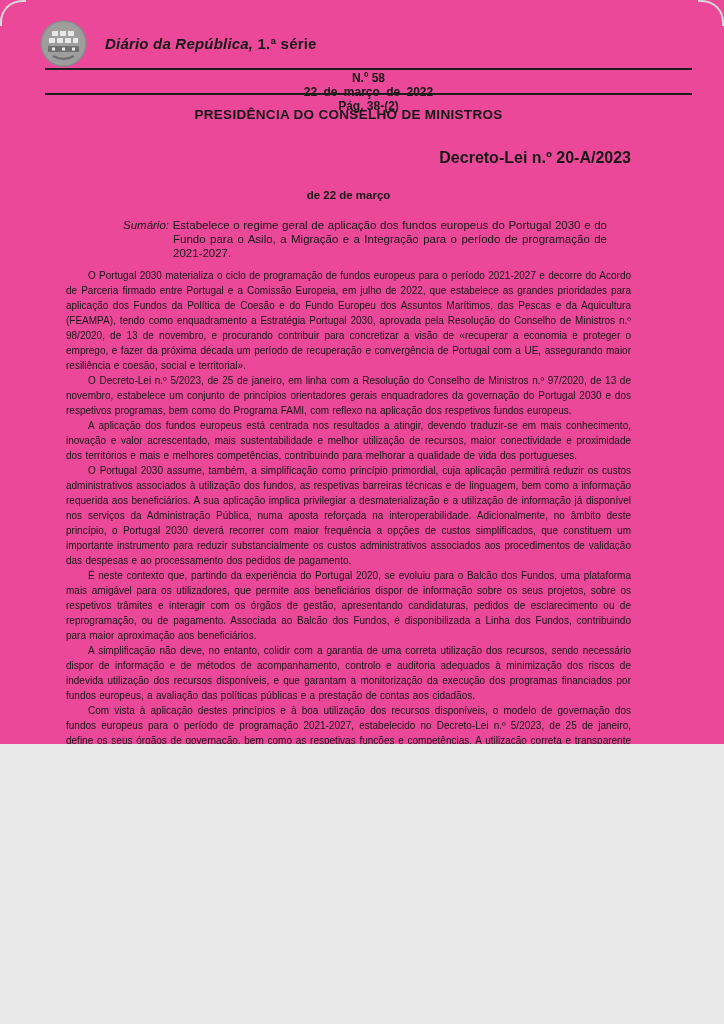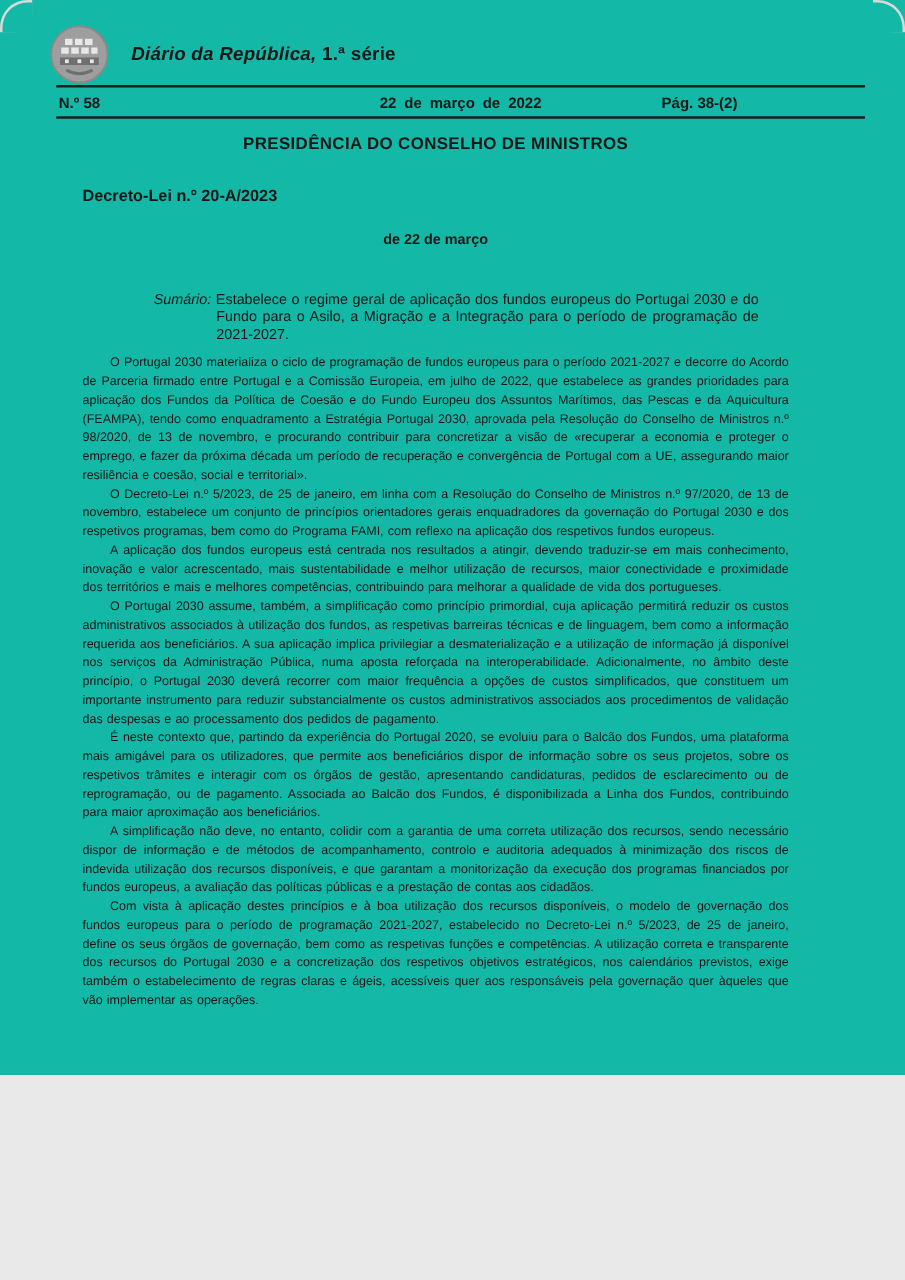--- a/index.html
+++ b/index.html
@@ -2,23 +2,23 @@
 <html lang="pt"><head>
 <meta charset="utf-8">
 <style>
   * { margin: 0; padding: 0; box-sizing: border-box; }
   html, body { background: #e9e9e9; }
   body { font-family: "Liberation Sans", sans-serif; }
 
   .page {
     position: relative;
     width: 724px;
-    height: 860px;
+    height: 744px;
     margin: 0 auto;
-    background: #14b8a6;
+    background: #ec4899;
     color: #161616;
     overflow: hidden;
   }
   
   .corner {
     position: absolute;
     width: 26px; height: 26px;
     border: 2px solid #d9d9d9;
     border-bottom: none;
   }
@@ -51,50 +51,51 @@
   .rule-top { top: 68px; }
   .rule-bottom { top: 93px; }
   .header-band {
     position: absolute;
     top: 71px; left: 45px; width: 647px; height: 21px;
     display: flex;
     align-items: center;
     font-size: 12px;
     font-weight: bold;
     padding: 0 2px;
+    flex-direction: column;
   }
   .header-band .issue { flex: 1; text-align: left; }
   .header-band .date { flex: 2; text-align: center; word-spacing: 3px; }
   .header-band .pagenum { flex: 1; }
 
   
   .doc {
     position: absolute;
     top: 107px;
     left: 66px;
     width: 565px;
   }
   .entity-heading {
     text-align: center;
     font-size: 13.5px;
     font-weight: bold;
     letter-spacing: 0.3px;
     margin-bottom: 27px;
   }
   .doc-title {
-    text-align: left;
-    font-size: 13px;
+    text-align: right;
+    font-size: 16px;
     font-weight: bold;
     margin-bottom: 22px;
   }
   .doc-dateline {
     text-align: center;
     font-size: 11.5px;
     font-weight: bold;
-    margin-bottom: 36px;
+    margin-bottom: 18px;
   }
   .summary {
     margin: 0 24px 8px 57px;
     font-size: 11.5px;
     line-height: 13.8px;
     text-align: justify;
     padding-left: 50px;
     text-indent: -50px;
   }
   .summary .label { font-style: italic; }

